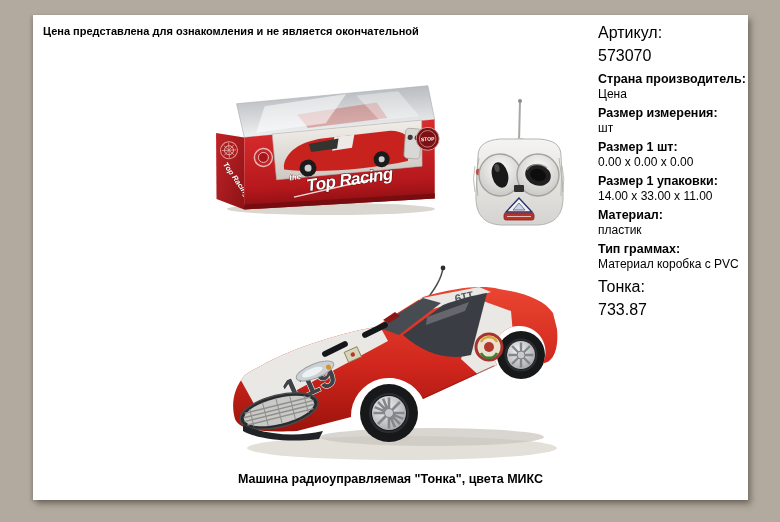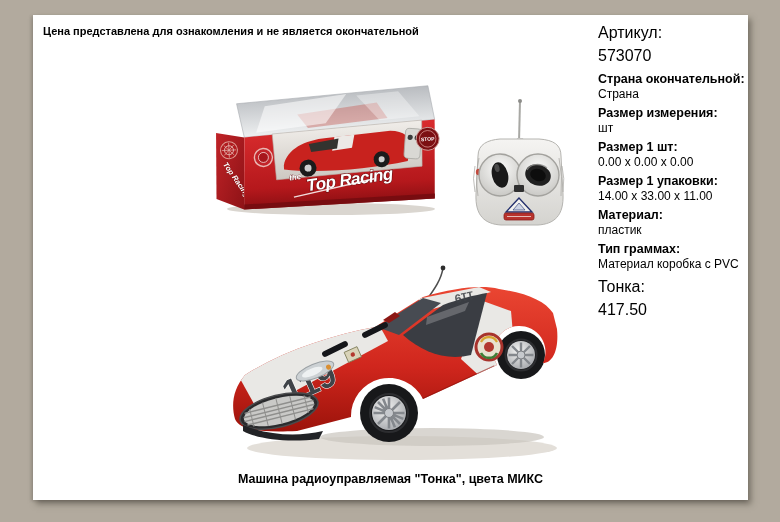--- a/index.html
+++ b/index.html
@@ -243,22 +243,22 @@
       <path d="M-8,-5 a9,9 0 0 1 16,0" stroke="#d8a531" stroke-width="2.2" fill="none"></path>
     </g>
   </svg>
 
   <div class="right-col">
     <div class="article">
       <div class="article-label">Артикул:</div>
       <div class="article-value">573070</div>
     </div>
     <div class="attr">
-      <div class="attr-label">Страна окончательной:</div>
-      <div class="attr-value">Страна</div>
+      <div class="attr-label">Страна производитель:</div>
+      <div class="attr-value">Цена</div>
     </div>
     <div class="attr">
       <div class="attr-label">Размер измерения:</div>
       <div class="attr-value">шт</div>
     </div>
     <div class="attr">
       <div class="attr-label">Размер 1 шт:</div>
       <div class="attr-value">0.00 x 0.00 x 0.00</div>
     </div>
     <div class="attr">
@@ -268,19 +268,19 @@
     <div class="attr">
       <div class="attr-label">Материал:</div>
       <div class="attr-value">пластик</div>
     </div>
     <div class="attr">
       <div class="attr-label">Тип граммах:</div>
       <div class="attr-value">Материал коробка с PVC</div>
     </div>
     <div class="price">
       <div class="price-label">Тонка:</div>
-      <div class="price-value">417.50</div>
+      <div class="price-value">733.87</div>
     </div>
   </div>
 
   <div class="caption">Машина радиоуправляемая "Тонка", цвета МИКС</div>
 
 </div>
 
 </body></html>

